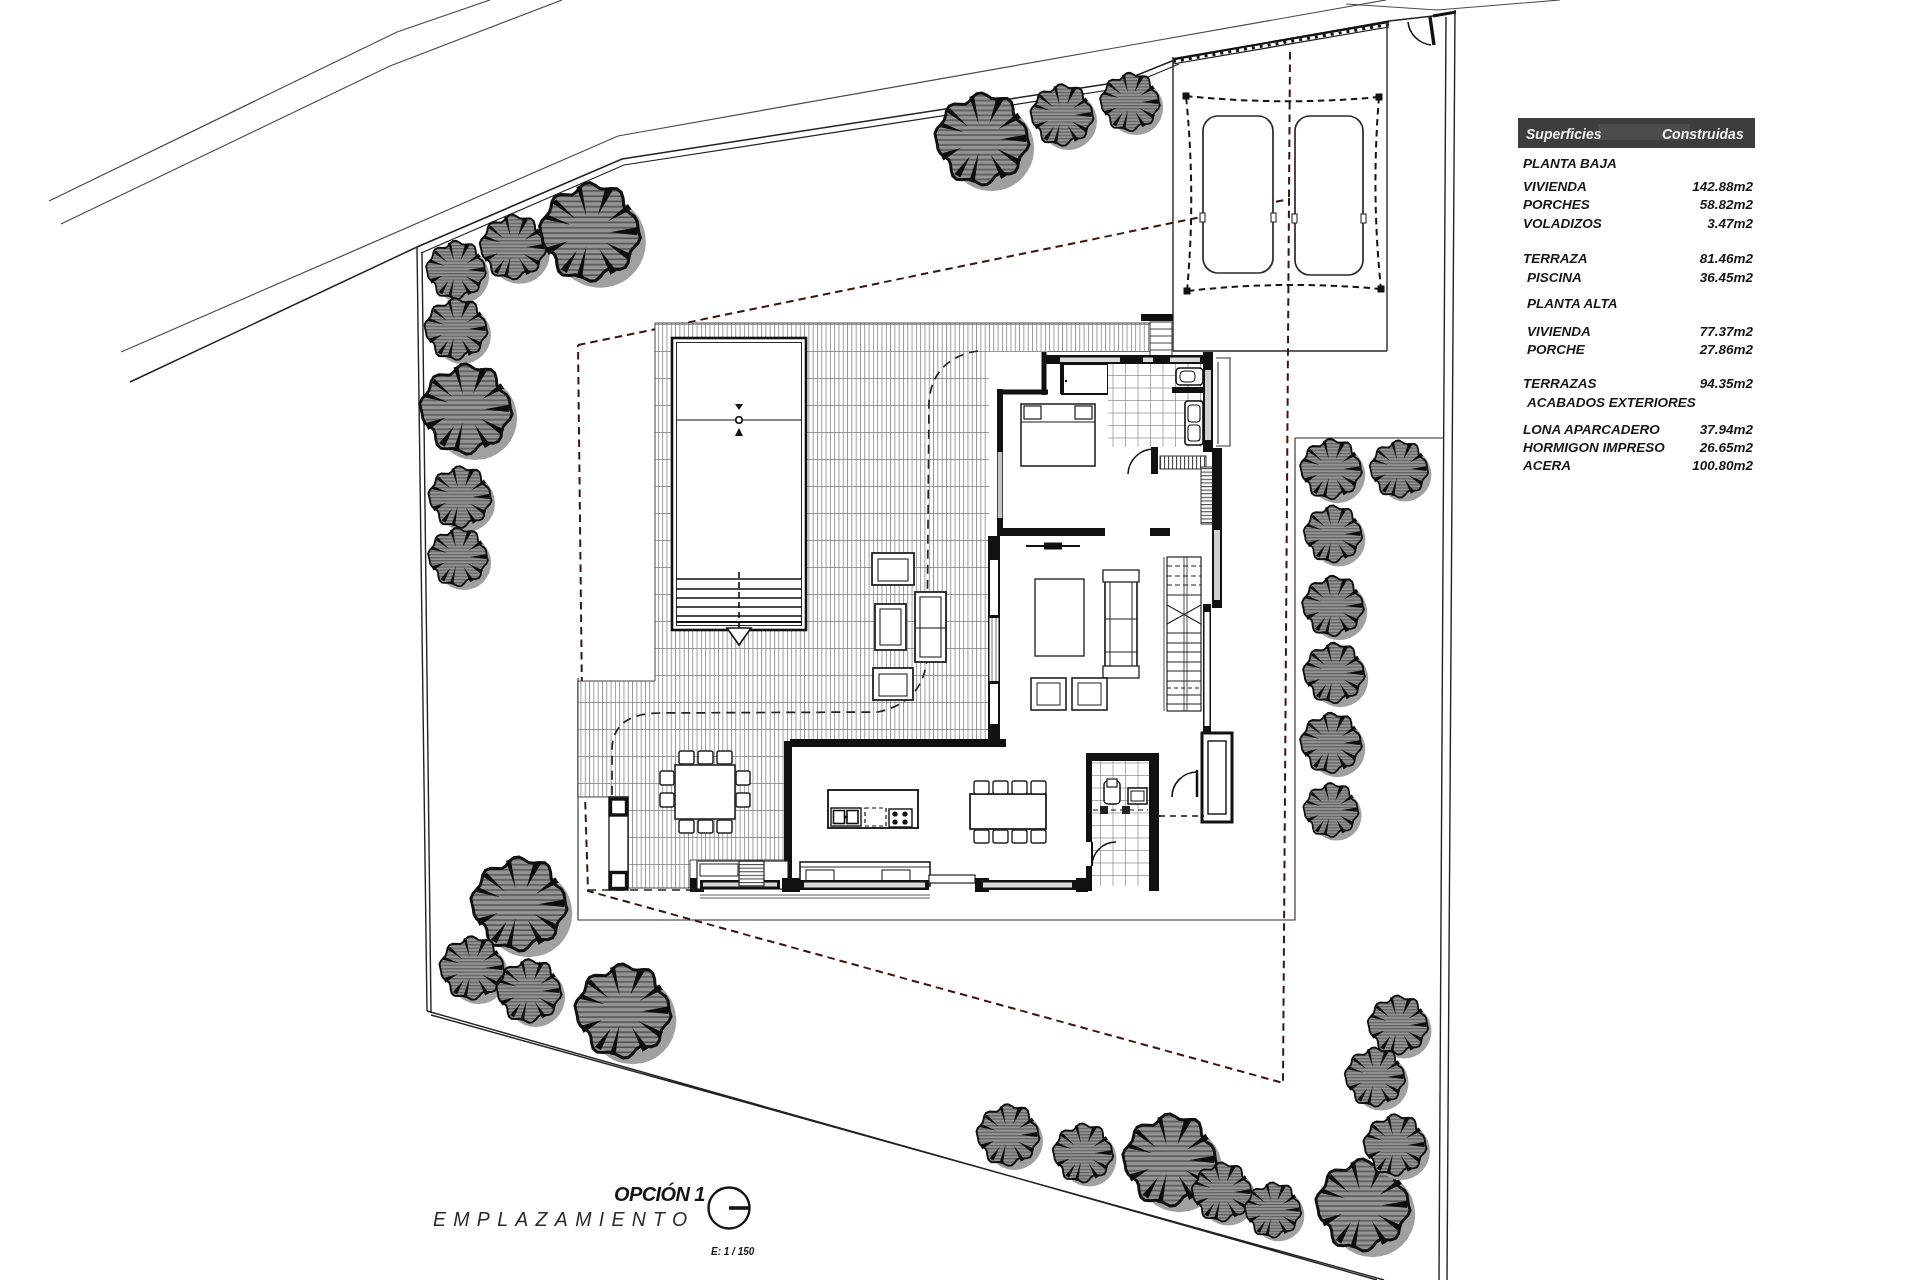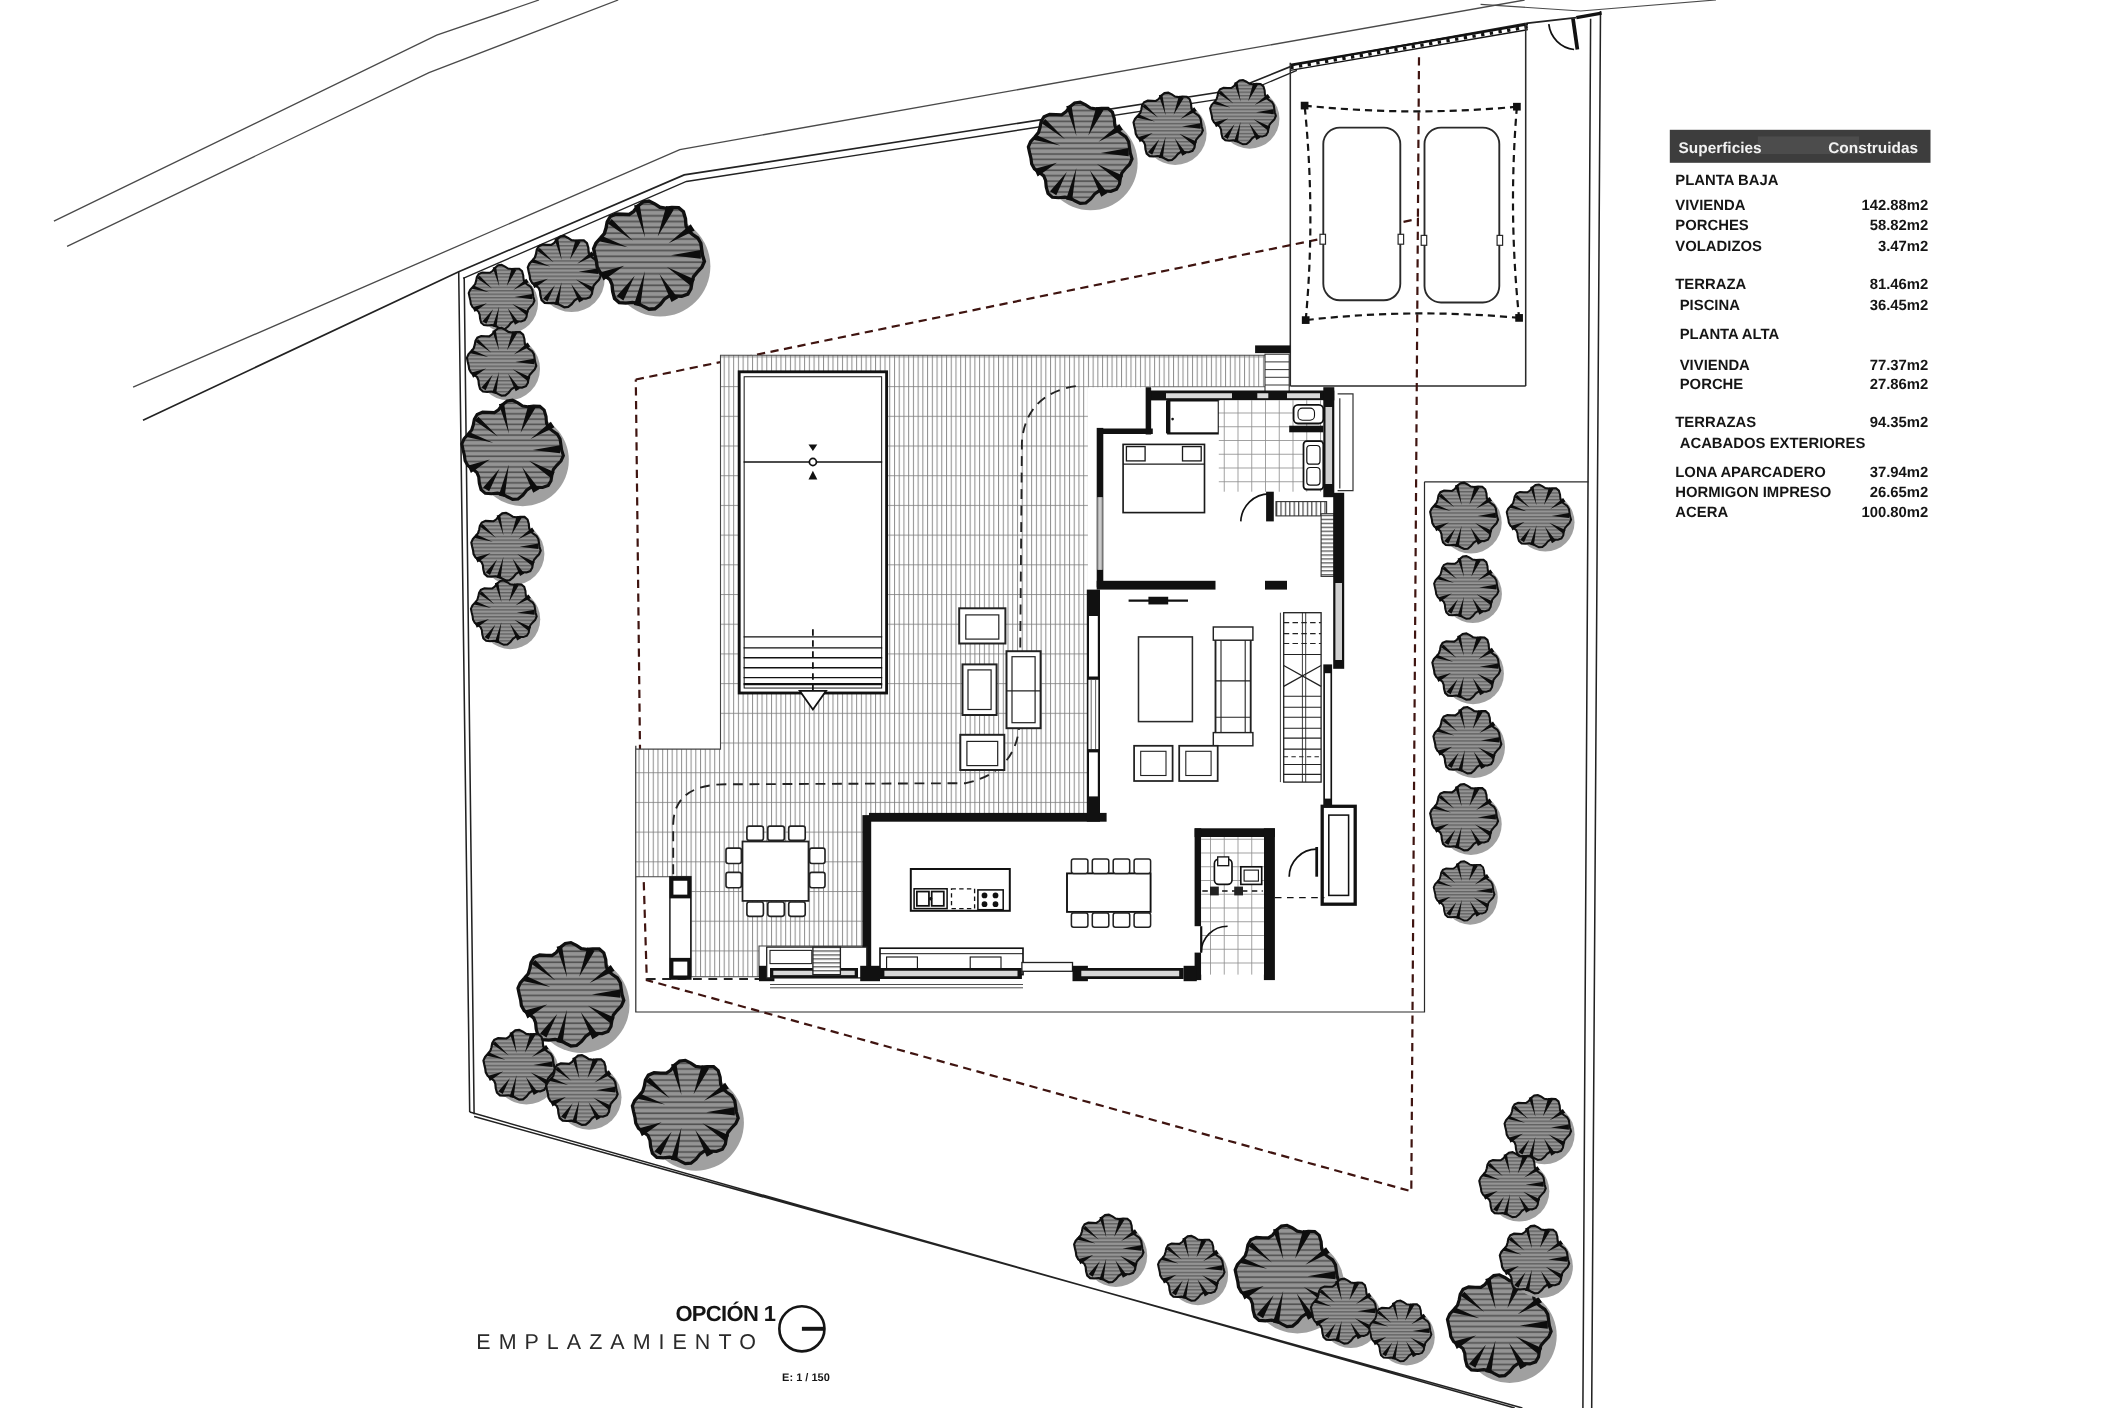--- a/index.html
+++ b/index.html
@@ -1,17 +1,17 @@
 <!DOCTYPE html>
 <html><head>
 <meta charset="utf-8">
 <style>
   html,body{margin:0;padding:0;background:#fff;}
   #page{position:relative;width:1755px;height:1280px;background:#ffffff;overflow:hidden;
-        font-family:"Liberation Sans",sans-serif;}
+        font-family:"Liberation Sans",sans-serif;font-style:italic;}
   svg{position:absolute;left:0;top:0;}
 </style>
 </head>
 <body>
 <div id="page">
 <svg width="1920" height="1280" viewBox="0 0 1920 1280">
 <defs>
   <pattern id="deck" width="4.3" height="27" patternUnits="userSpaceOnUse">
     <rect width="4.3" height="27" fill="#ffffff"></rect>
     <line x1="0.5" y1="0" x2="0.5" y2="27" stroke="#6f6f6f" stroke-width="0.75"></line>

